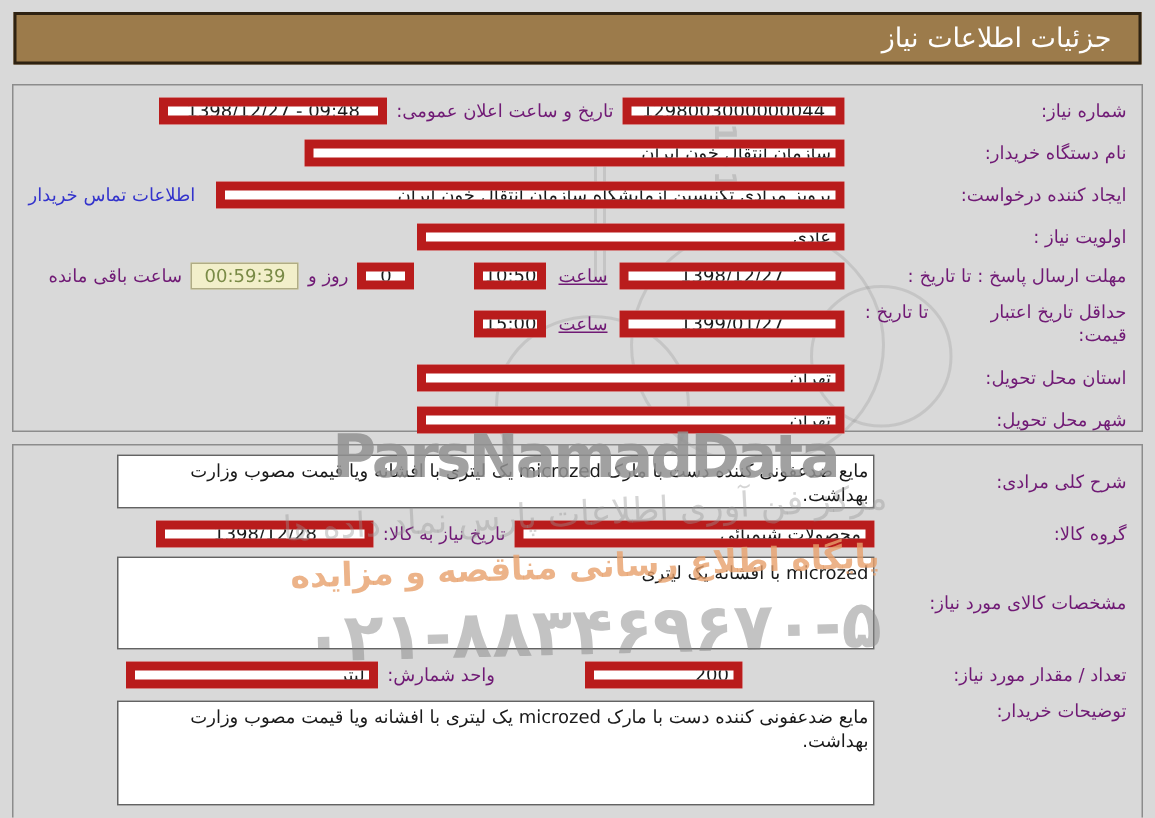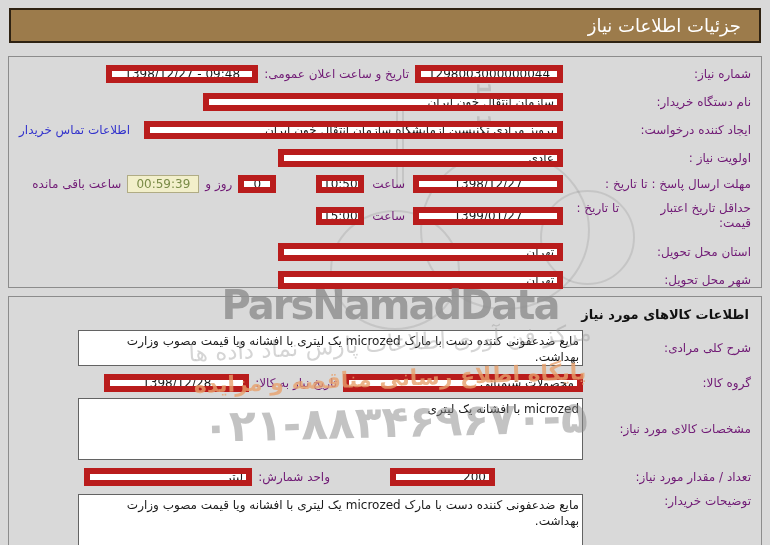--- a/index.html
+++ b/index.html
@@ -94,21 +94,21 @@
   #g1 { left: 420px; top: 150px; width: 170px; height: 160px; }
   #g2 { left: 540px; top: 190px; width: 95px;  height: 95px;  }
   #g3 { left: 330px; top: 210px; width: 130px; height: 120px; }
   #g4 { position:absolute; z-index:0; pointer-events:none; left: 396px; top: 96px; width: 8px; height: 92px;
         border-left: 2px solid rgba(120,120,120,0.20); border-right: 2px solid rgba(120,120,120,0.20); }
   #g5 { position:absolute; z-index:0; pointer-events:none; left: 452px; top: 86px;
         color: rgba(120,120,120,0.25); font-size: 20px; font-weight: bold; letter-spacing: 2px;
         direction: ltr; transform: rotate(90deg); }
 
   .mt6 { margin-top: 6px; } .mt8 { margin-top: 8px; } .mt10 { margin-top: 10px; } .mt12 { margin-top: 12px; }
-  .gap6 { margin: 0 6px; } .gap8 { margin: 0 8px; }
+  .gap6 { margin: 0 6px; } .gap8 { margin: 0 8px; text-decoration: underline; }
   .two-line { line-height: 15px; white-space: normal; width: 108px; }
 </style>
 </head>
 <body>
 
 <div class="ghost" id="g1"></div>
 <div class="ghost" id="g2"></div>
 <div class="ghost" id="g3"></div>
 <div id="g4"></div>
 <div id="g5">0101</div>
@@ -174,21 +174,20 @@
 
   <div class="row mt10">
     <span class="lbl lblcol1">شهر محل تحویل:</span>
     <div class="ibox" style="width:285px">تهران</div>
   </div>
 
 </div>
 
 <div class="panel" id="panel2">
 
-  <div class="sect-title">اطلاعات کالاهای مورد نیاز</div>
 
   <div class="row">
     <span class="lbl lblcol2">شرح کلی مرادی:</span>
     <div class="tarea" style="width:505px;height:36px">مایع ضدعفونی کننده دست با مارک microzed یک لیتری با افشانه ویا قیمت مصوب وزارت بهداشت.</div>
   </div>
 
   <div class="row mt8">
     <span class="lbl lblcol2">گروه کالا:</span>
     <div class="ibox" style="width:240px">محصولات شیمیائی</div>
     <span class="lbl gap6">تاریخ نیاز به کالا:</span>

